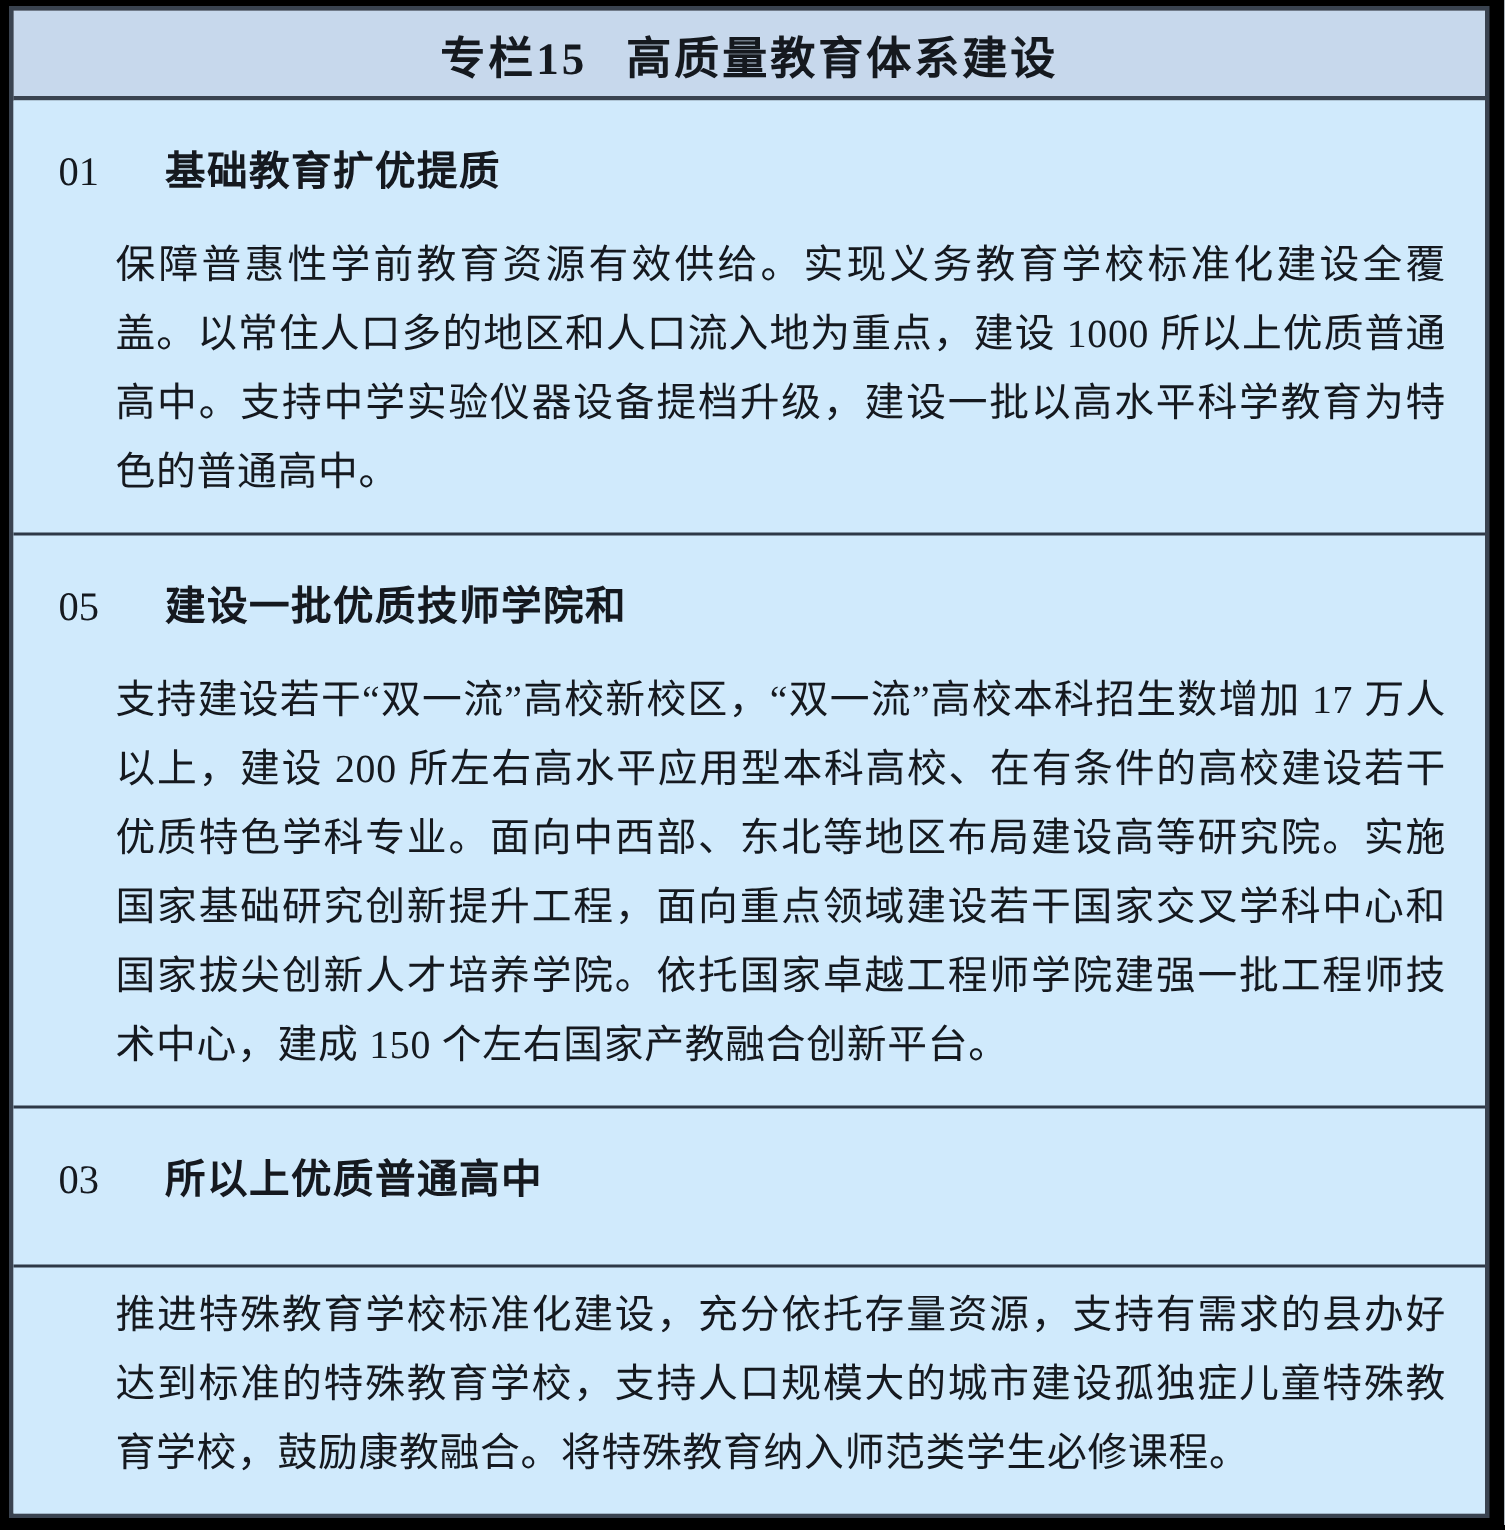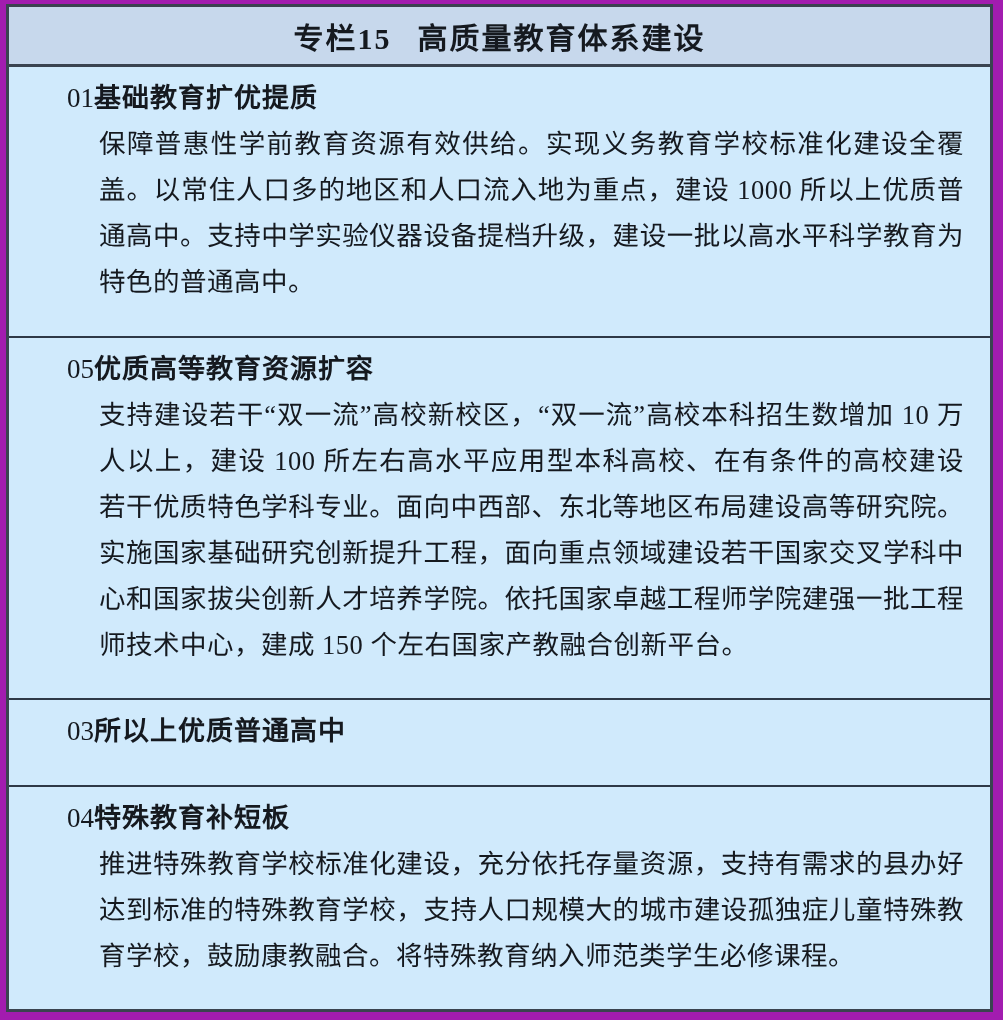--- a/index.html
+++ b/index.html
@@ -6,21 +6,21 @@
     margin: 0;
     padding: 0;
     background: #ffffff;
     font-family: "Liberation Serif", "DejaVu Serif", serif;
   }
   .page {
     width: 1003px;
     height: 1020px;
     box-sizing: border-box;
     padding: 4px 10px 8px 6px;
-    background: #a21caf;
+    background: #000000;
   }
   .panel {
     box-sizing: border-box;
     width: 100%;
     height: 100%;
     border: 3px solid var(--border-color, #3a4350);
     display: flex;
     flex-direction: column;
   }
   .panel-header {
@@ -59,31 +59,30 @@
     align-items: baseline;
     line-height: 46px;
   }
   .num {
     flex: 0 0 85px;
     box-sizing: border-box;
     padding-left: 30px;
     font-size: 27px;
     color: #15191f;
     font-weight: normal;
-    text-align: right;
   }
   .sec-title {
-    margin: 0;
+    margin: 16px;
     font-size: 27px;
     font-weight: bold;
     color: #15191f;
     letter-spacing: 1px;
   }
   .sec-body {
-    margin: 0 0 0 90px;
+    margin: 0 0 0 68px;
     font-size: 26.5px;
     line-height: 46px;
     color: #15191f;
     text-align: justify;
     text-justify: inter-ideograph;
     letter-spacing: 0.5px;
   }
 </style>
 </head>
 <body>
@@ -102,35 +101,31 @@
         <div class="head-row">
           <span class="num">01</span>
           <h3 class="sec-title">基础教育扩优提质</h3>
         </div>
         <p class="sec-body">保障普惠性学前教育资源有效供给。实现义务教育学校标准化建设全覆盖。以常住人口多的地区和人口流入地为重点，建设 1000 所以上优质普通高中。支持中学实验仪器设备提档升级，建设一批以高水平科学教育为特色的普通高中。</p>
       </section>
 
       <section class="item">
         <div class="head-row">
           <span class="num">05</span>
-          <h3 class="sec-title">优质高等教育资源扩容</h3>
+          <h3 class="sec-title">建设一批优质技师学院和</h3>
         </div>
-        <p class="sec-body">支持建设若干“双一流”高校新校区，“双一流”高校本科招生数增加 10 万人以上，建设 100 所左右高水平应用型本科高校、在有条件的高校建设若干优质特色学科专业。面向中西部、东北等地区布局建设高等研究院。实施国家基础研究创新提升工程，面向重点领域建设若干国家交叉学科中心和国家拔尖创新人才培养学院。依托国家卓越工程师学院建强一批工程师技术中心，建成 150 个左右国家产教融合创新平台。</p>
+        <p class="sec-body">支持建设若干“双一流”高校新校区，“双一流”高校本科招生数增加 17 万人以上，建设 200 所左右高水平应用型本科高校、在有条件的高校建设若干优质特色学科专业。面向中西部、东北等地区布局建设高等研究院。实施国家基础研究创新提升工程，面向重点领域建设若干国家交叉学科中心和国家拔尖创新人才培养学院。依托国家卓越工程师学院建强一批工程师技术中心，建成 150 个左右国家产教融合创新平台。</p>
       </section>
 
       <section class="item">
         <div class="head-row">
           <span class="num">03</span>
           <h3 class="sec-title">所以上优质普通高中</h3>
         </div>
       </section>
 
       <section class="item">
-        <div class="head-row">
-          <span class="num">04</span>
-          <h3 class="sec-title">特殊教育补短板</h3>
-        </div>
         <p class="sec-body">推进特殊教育学校标准化建设，充分依托存量资源，支持有需求的县办好达到标准的特殊教育学校，支持人口规模大的城市建设孤独症儿童特殊教育学校，鼓励康教融合。将特殊教育纳入师范类学生必修课程。</p>
       </section>
 
     </div>
   </div>
 </div>
 
 </body></html>

